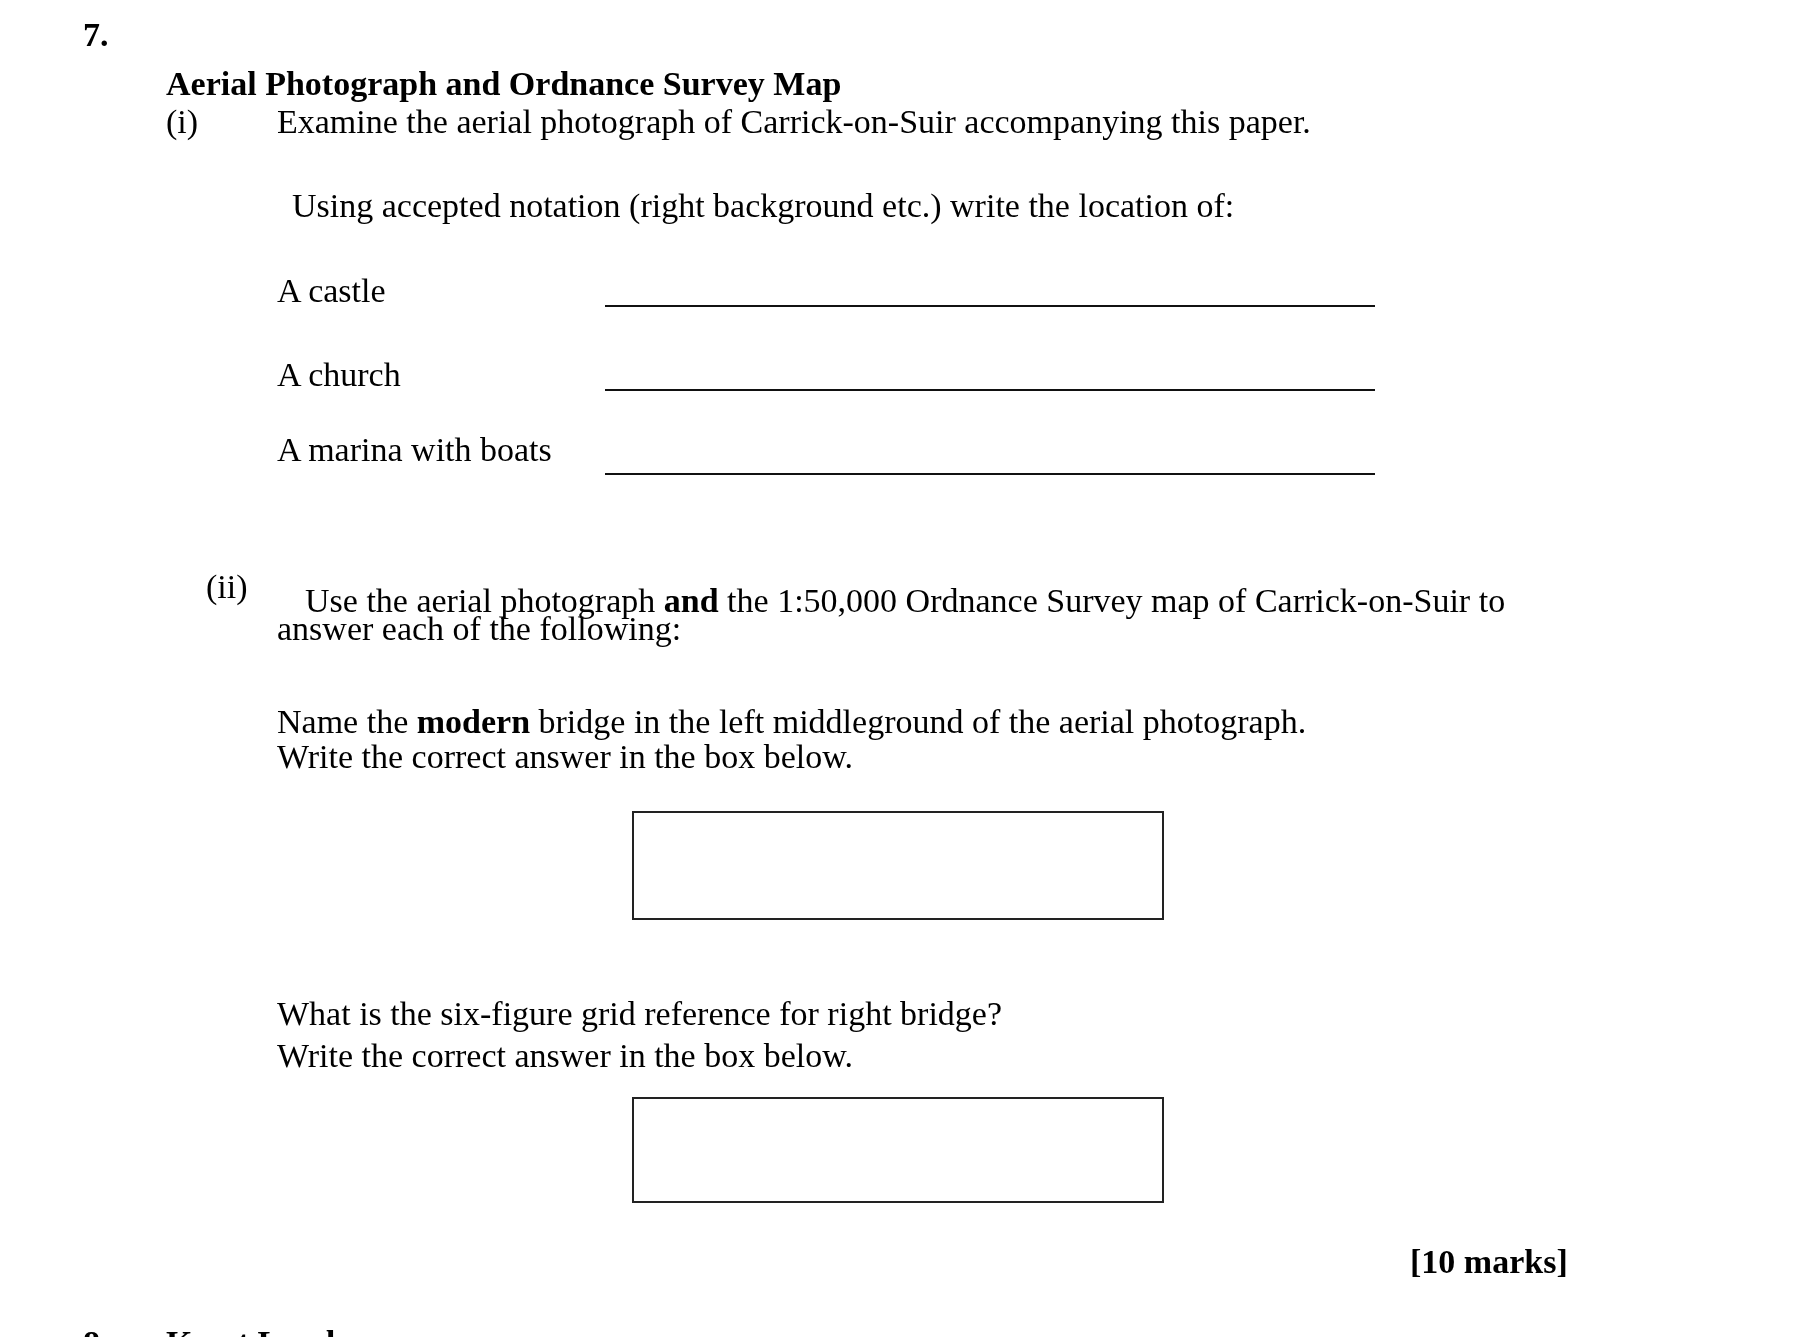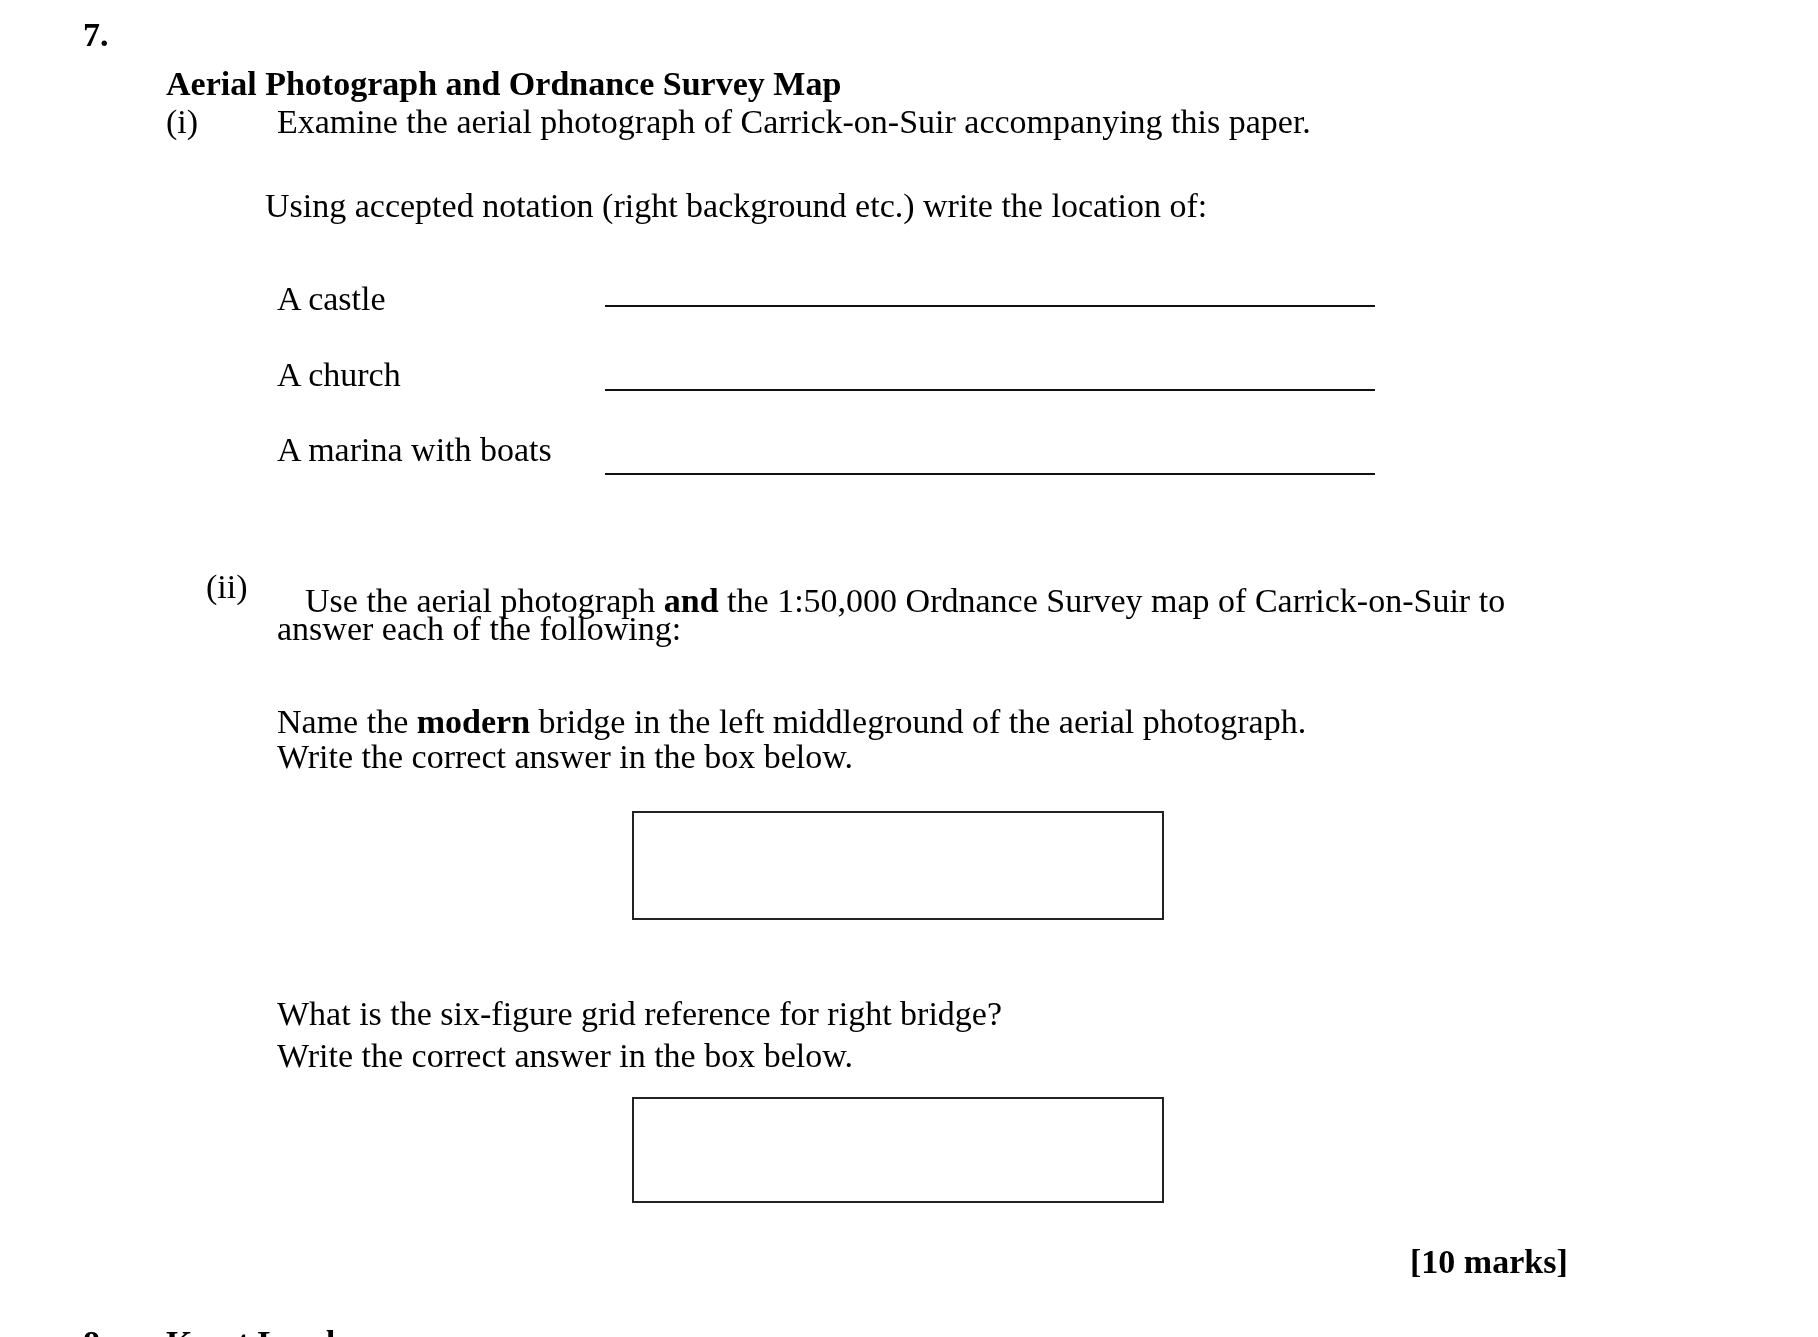--- a/index.html
+++ b/index.html
@@ -14,23 +14,23 @@
   .box { position: absolute; border: 2px solid #222; box-sizing: border-box; background: #fff; }
 </style>
 </head>
 <body>
 
 <div class="t b" style="left:83px; top:18px;">7.</div>
 <div class="t b" style="left:166px; top:30px;margin-top:37px;">Aerial Photograph and Ordnance Survey Map</div>
 
 <div class="t" style="left:166px; top:105px;">(i)</div>
 <div class="t" style="left:277px; top:105px;">Examine the aerial photograph of Carrick-on-Suir accompanying this paper.</div>
-<div class="t" style="left:265px; top:189px;font-family:Liberation Serif, serif;">Using accepted notation (right background etc.) write the location of:</div>
+<div class="t" style="left:292px; top:189px;font-family:Liberation Serif, serif;">Using accepted notation (right background etc.) write the location of:</div>
 
-<div class="t" style="left:277px; top:282px;text-align:right;">A castle</div>
+<div class="t" style="left:277px; top:274px;text-align:right;">A castle</div>
 <div class="line" style="left:605px; top:305px; width:770px;"></div>
 
 <div class="t" style="left:277px; top:358px;">A church</div>
 <div class="line" style="left:605px; top:389px; width:770px;"></div>
 
 <div class="t" style="left:277px; top:433px;">A marina with boats</div>
 <div class="line" style="left:605px; top:473px; width:770px;"></div>
 
 <div class="t" style="left:166px; top:570px;margin-left:40px;">(ii)</div>
 <div class="t" style="left:277px; top:584px;margin-left:28px;">

